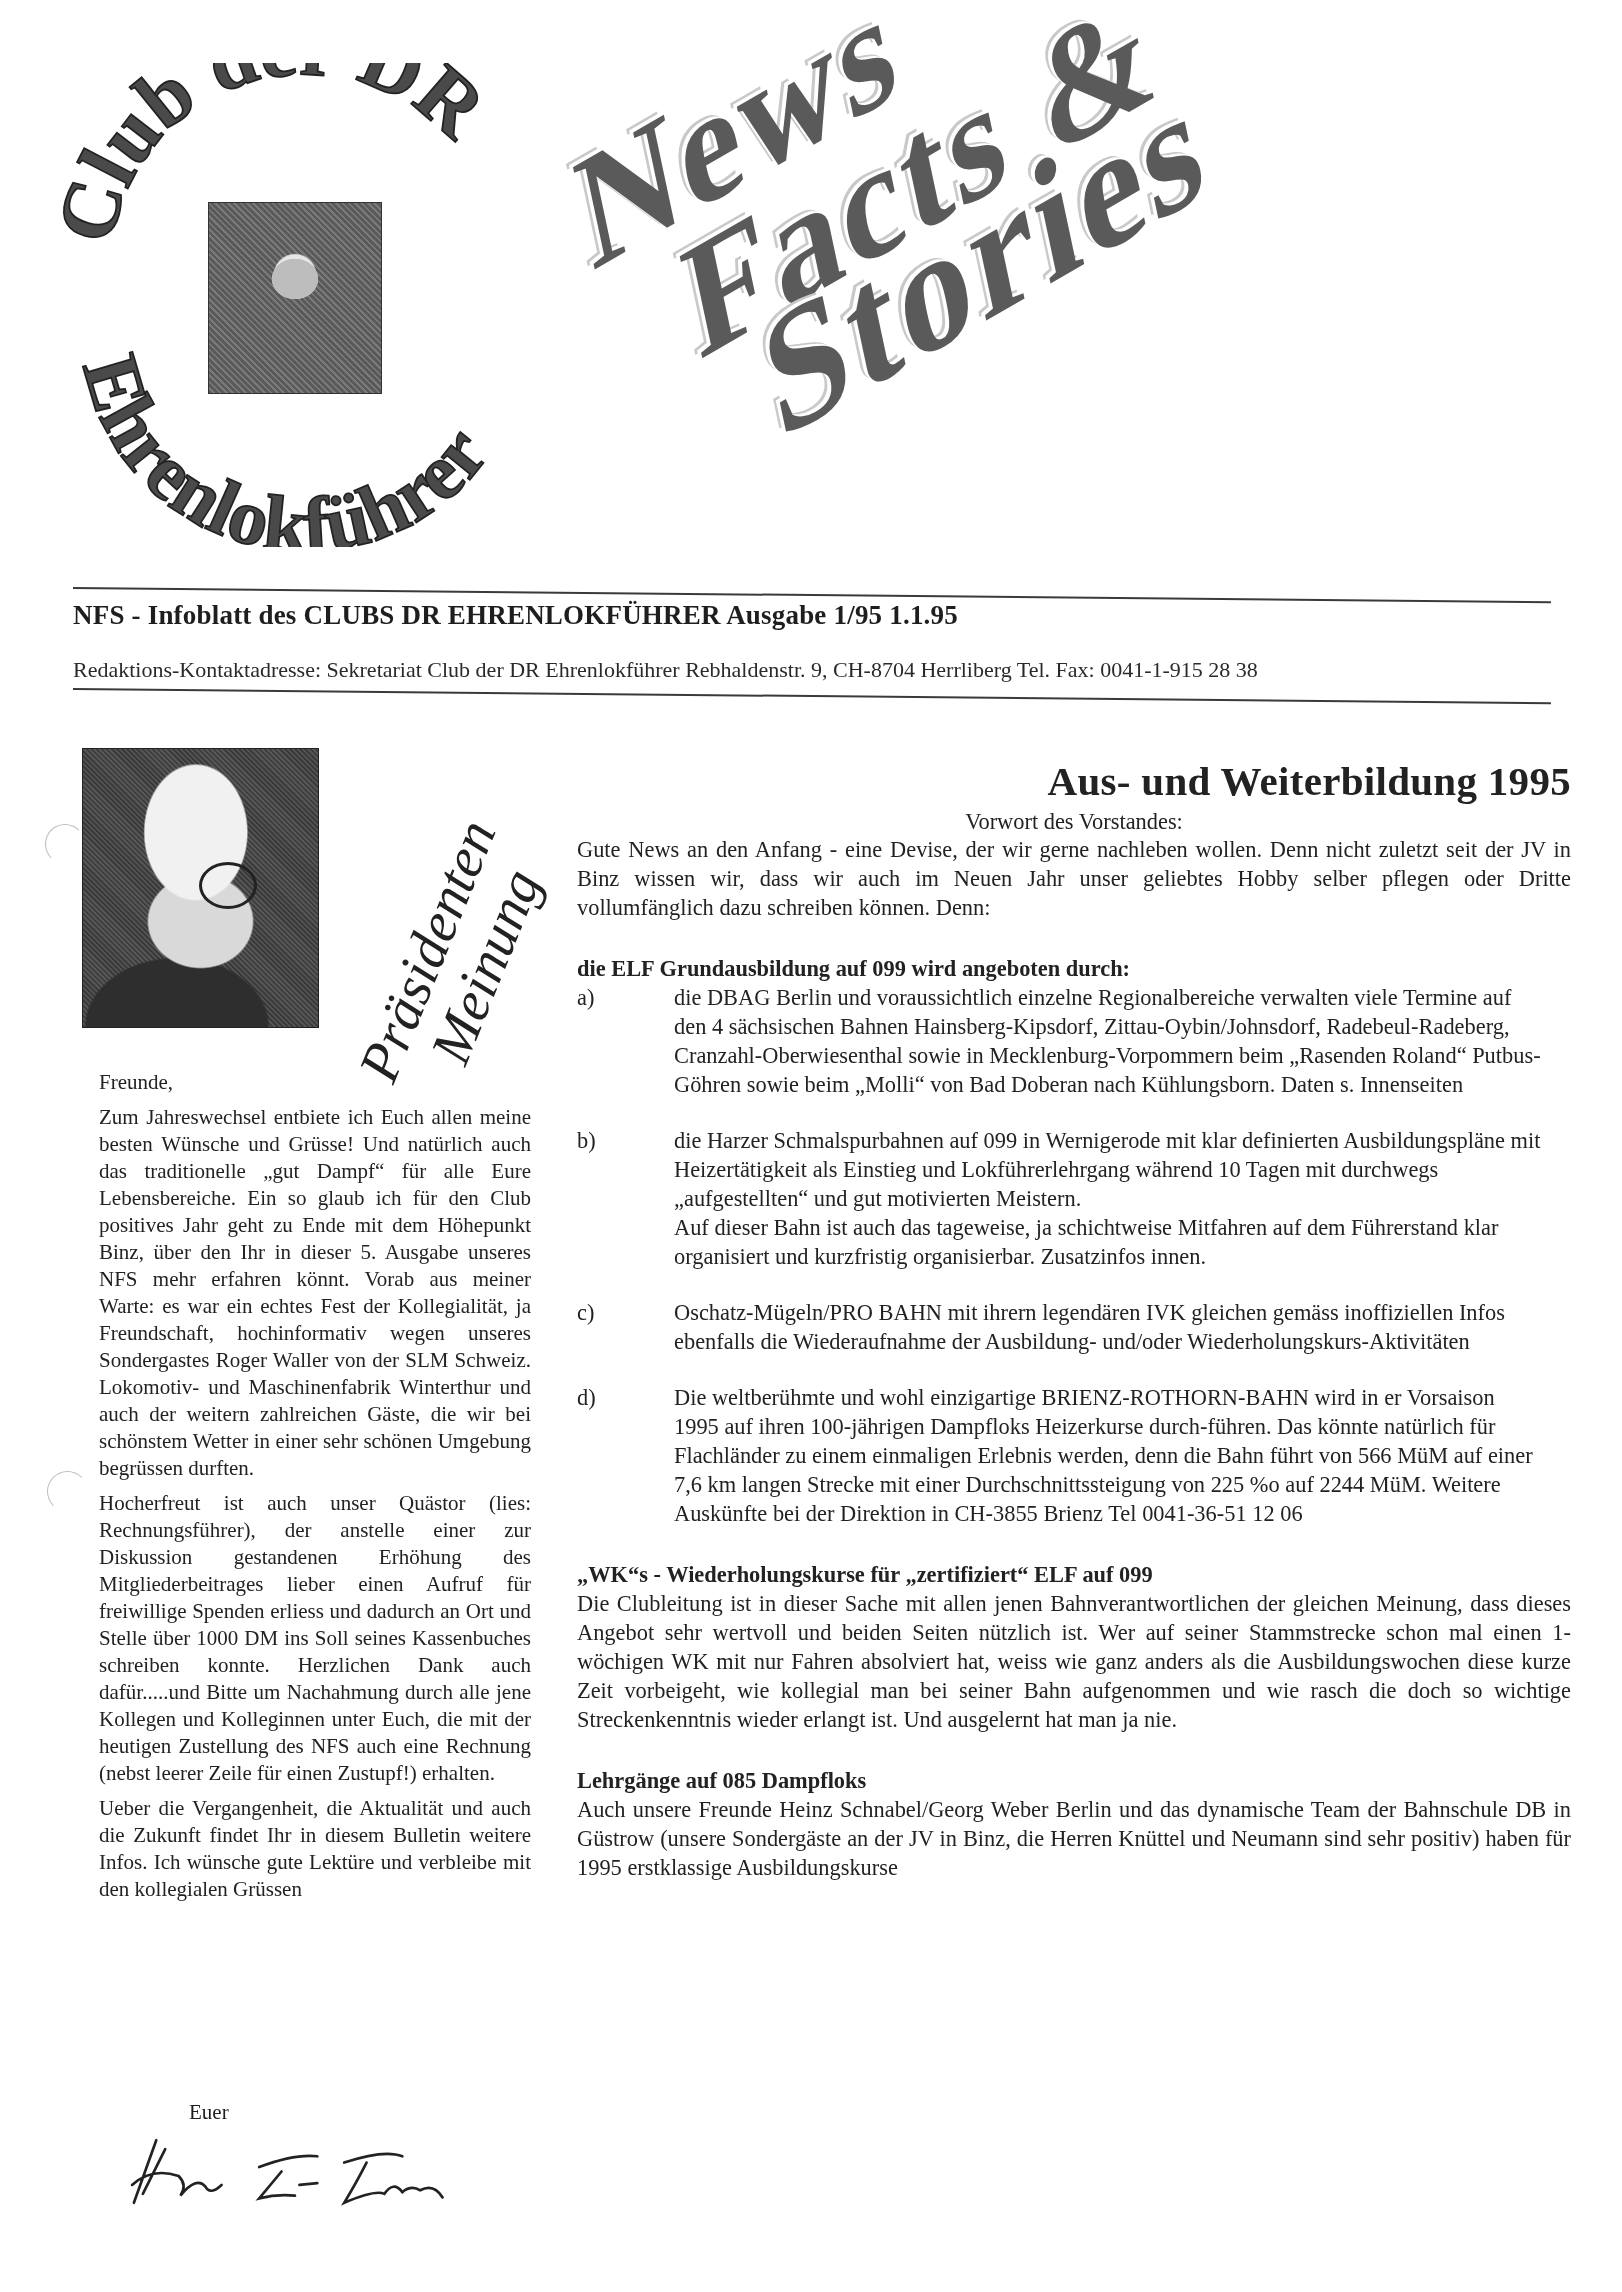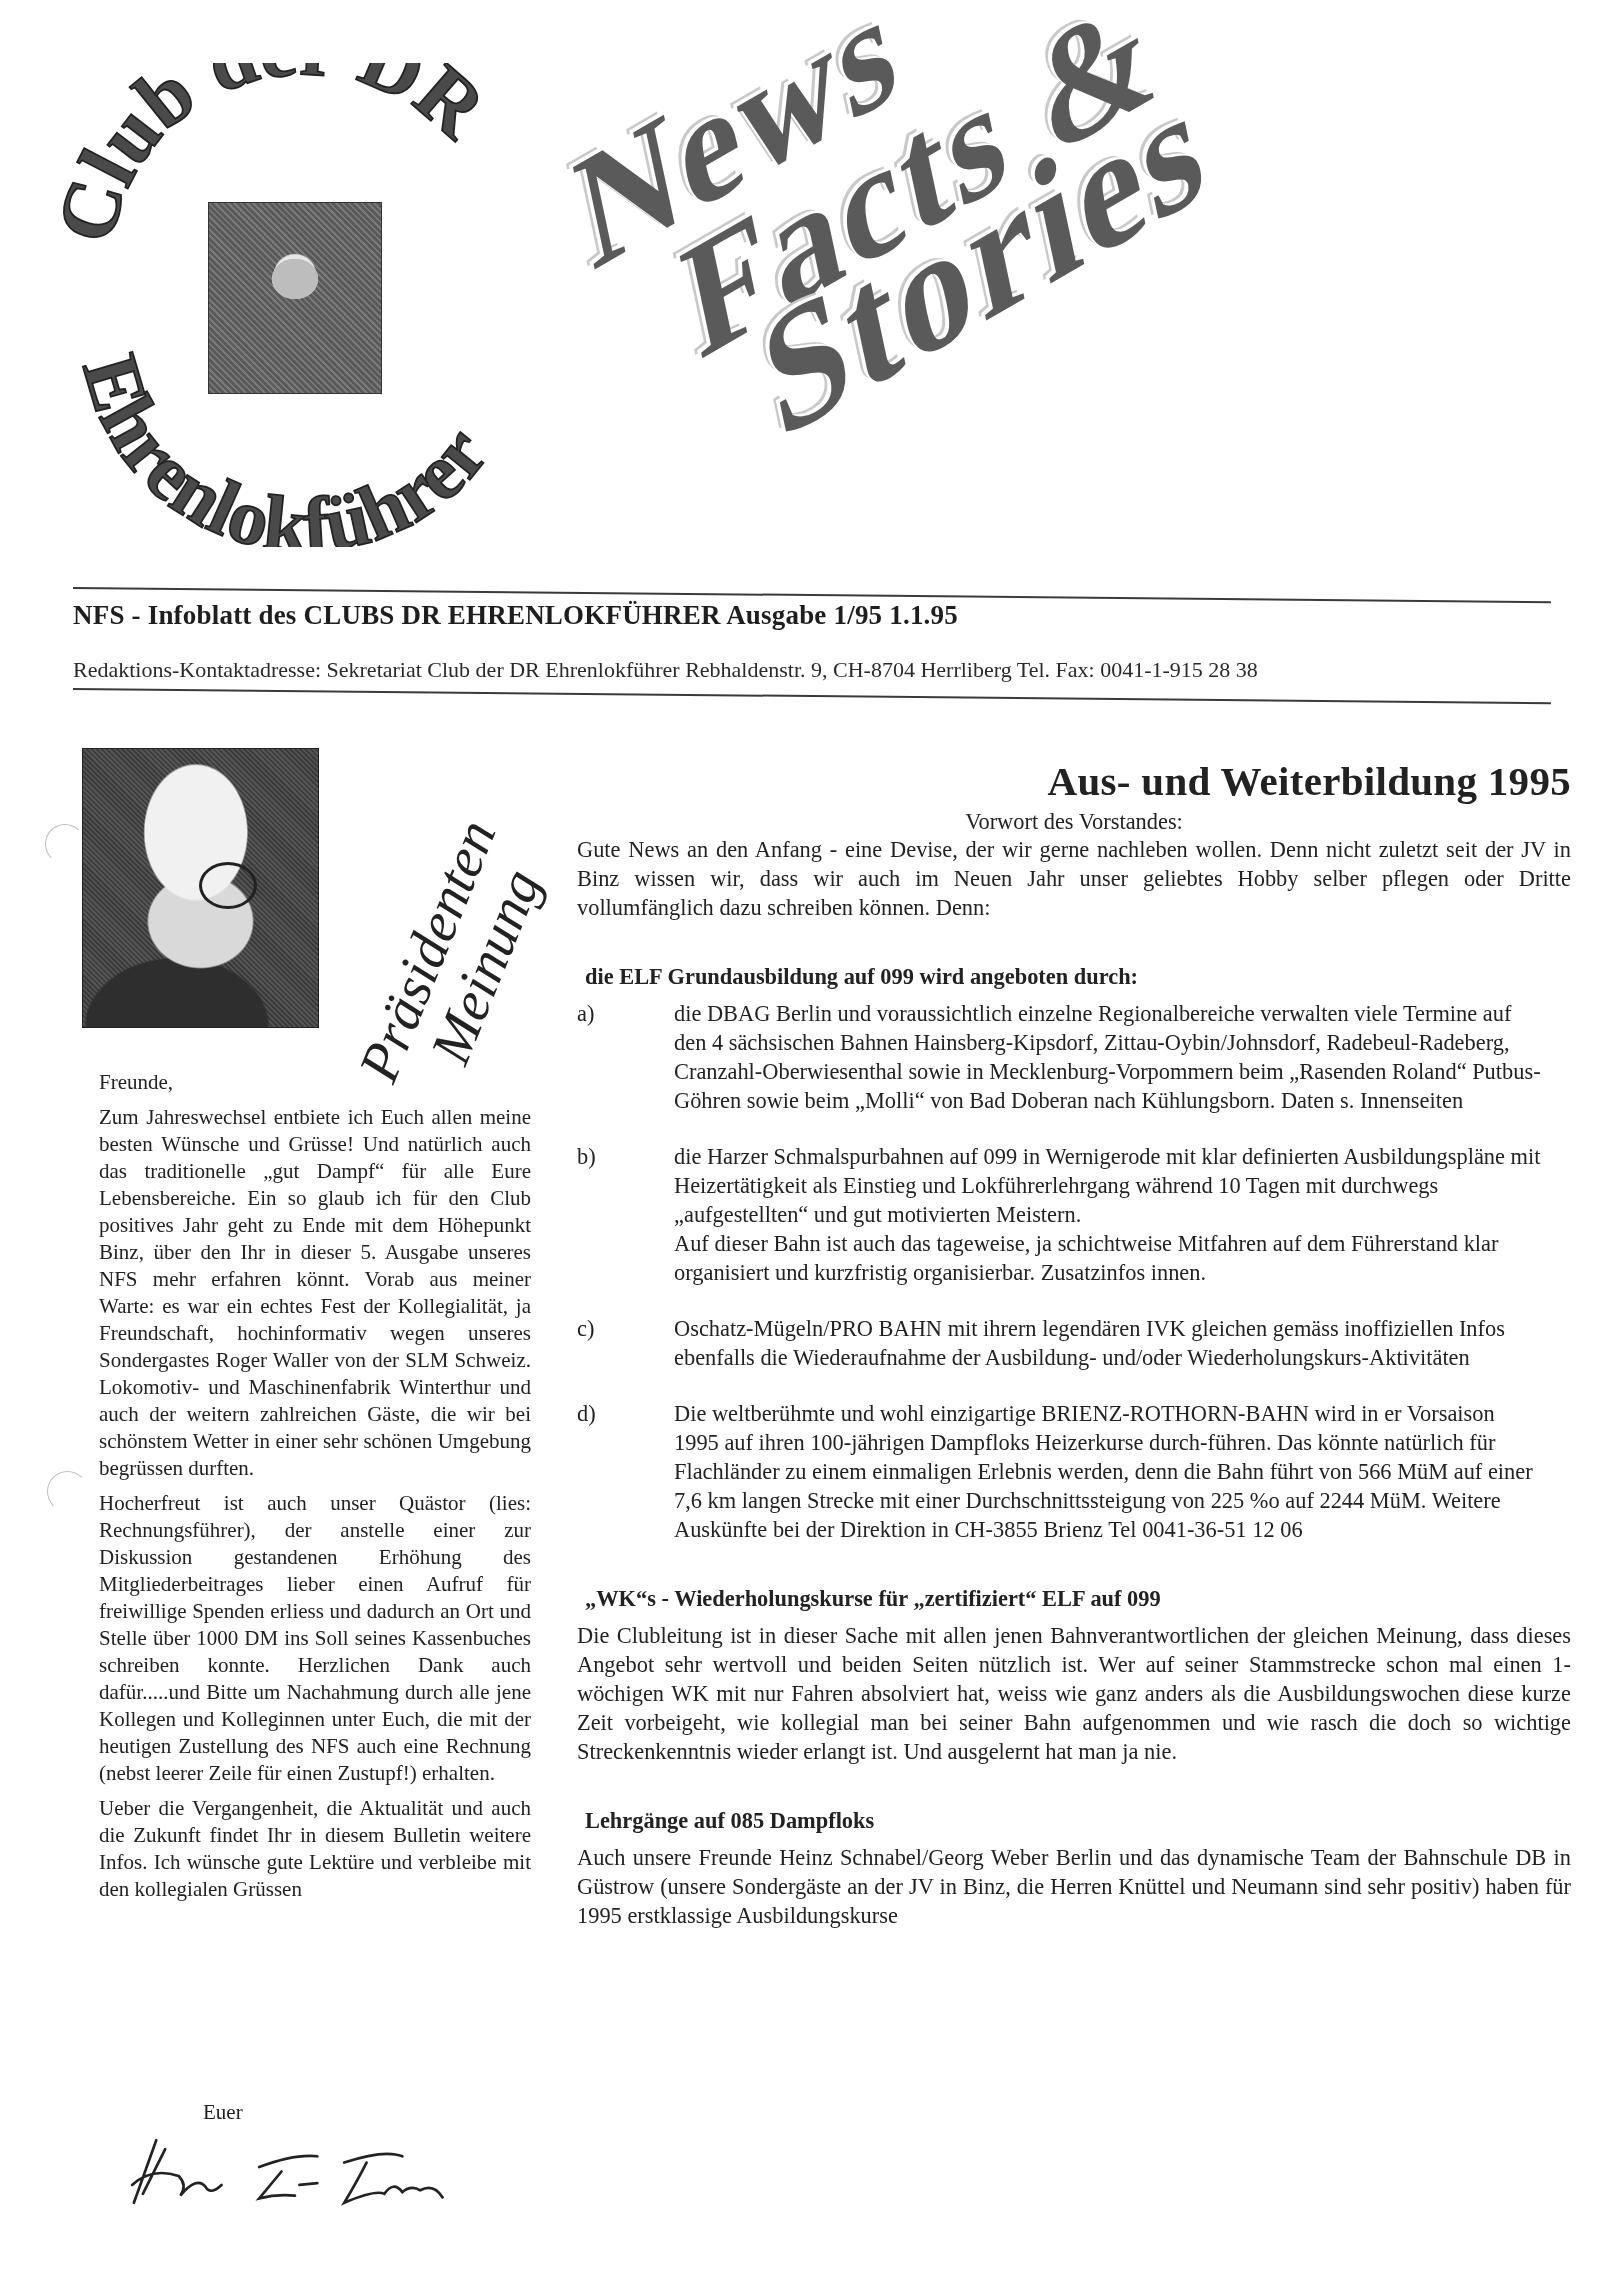--- a/index.html
+++ b/index.html
@@ -45,34 +45,34 @@
       repeating-linear-gradient(45deg, #3b3b3b 0 1.8px, #555 1.8px 3.6px); }
   #glasses { left: 199px; top: 862px; width: 52px; height: 41px; border: 3.6px solid #222; border-radius: 50%; }
   #pres-label { left: 318px; top: 770px; width: 206px; height: 287px; }
   .pres-word { position: absolute; font-style: italic; font-size: 57px; white-space: nowrap;
     transform-origin: left top; transform: rotate(-68deg); color: #222; }
   #pres-word-1 { left: 27px; top: 296px; }
   #pres-word-2 { left: 99px; top: 278px; }
 
   #letter { left: 91px; top: 1061px; width: 448px; font-size: 21px; line-height: 27px; text-align: justify; color: #222; }
   #letter p { margin: 8px; }
-  #letter-closing { left: 203px; top: 2100px; font-size: 21px; }
+  #letter-closing { left: 189px; top: 2100px; font-size: 21px; }
   #signature { left: 116px; top: 2131px; width: 340px; height: 81px; }
 
   
   .punch { position: absolute; border-radius: 50%; border: 1.8px solid #bdbdbd; border-right-color: transparent; border-bottom-color: transparent; }
   #punch-1 { left: 45px; top: 824px; width: 38px; height: 38px; }
   #punch-2 { left: 47px; top: 1471px; width: 39px; height: 39px; }
 
   
   #article { left: 577px; top: 757px; width: 994px; color: #222; }
   #article-title { text-align: right; font-size: 41px; font-weight: bold; margin: 0 0 3.6px 0; letter-spacing: 0.3px; }
   #article-subtitle { text-align: center; font-size: 22.4px; margin: 0; }
   .body-p { font-size: 22.4px; line-height: 29px; margin: 0; text-align: justify; }
-  .section-head { font-size: 22.4px; font-weight: bold; margin: 8px; line-height: 29px; }
+  .section-head { font-size: 22.4px; font-weight: bold; margin: 0; line-height: 29px; }
   .list-item { display: flex; margin: 0; }
   .list-label { width: 97px; flex: none; font-size: 22.4px; line-height: 29px; }
   .list-text { flex: 1; font-size: 22.4px; line-height: 29px; padding-right: 27px; }
   .gap-s { height: 27px; }
   .gap-m { height: 32px; }
 </style>
 </head>
 <body>
 
 <div id="logo" class="abs">

